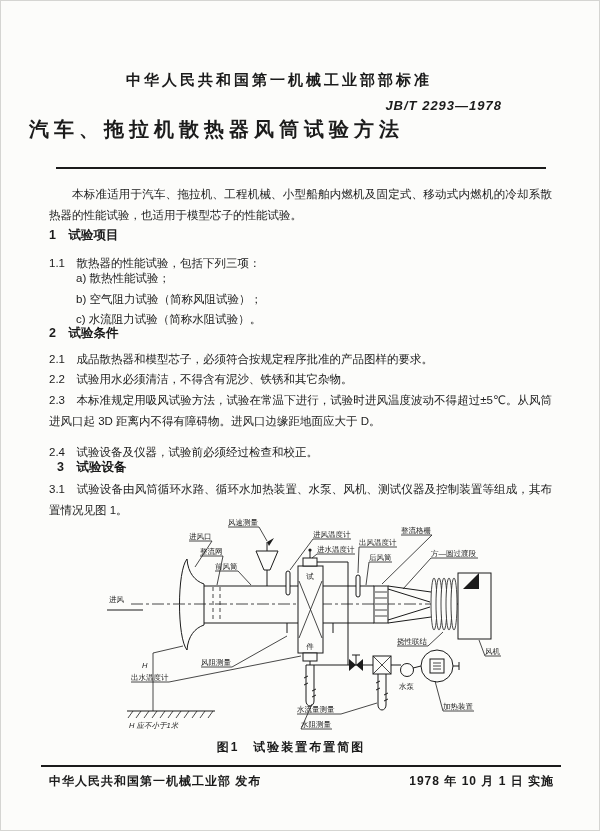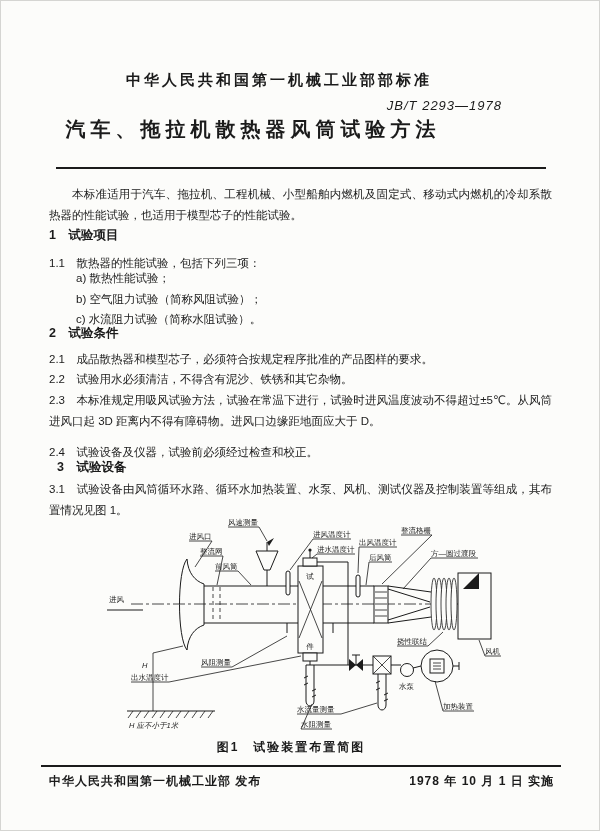--- a/index.html
+++ b/index.html
@@ -5,23 +5,23 @@
   html,body{margin:0;padding:0;background:#e8e8e6;}
   .page{
     position:relative;width:600px;height:831px;margin:0 auto;
     background:#fcfcfa;border:1px solid #d5d5d2;box-sizing:border-box;
     font-family:"Liberation Sans","DejaVu Sans",sans-serif;color:#1b1b1b;
     overflow:hidden;
   }
   .abs{position:absolute;}
   .org-line{top:70px;left:48px;width:460px;text-align:center;
     font-size:15px;font-weight:bold;letter-spacing:3px;white-space:nowrap;}
-  .std-code{top:97px;right:97px;font-size:13px;font-weight:normal;
+  .std-code{top:97px;right:97px;font-size:13px;font-weight:bold;
     font-style:italic;letter-spacing:1px;}
-  .doc-title{top:115px;left:28px;width:448px;text-align:center;
+  .doc-title{top:115px;left:28px;width:448px;
     font-size:20px;font-weight:bold;letter-spacing:5px;white-space:nowrap;}
   .rule1{top:166px;left:55px;width:490px;height:2px;background:#1b1b1b;}
   .rule2{top:764px;left:40px;width:520px;height:2px;background:#1b1b1b;}
   .body-t{font-size:11.5px;line-height:21px;white-space:nowrap;}
   .wrap-t{font-size:11.5px;line-height:21px;white-space:normal;
     text-align:justify;}
   .hd{font-size:12.5px;font-weight:bold;white-space:nowrap;}
   .note-t{font-size:10px;font-weight:bold;white-space:nowrap;}
   .cap{font-size:12px;font-weight:bold;letter-spacing:2px;
     text-align:center;white-space:nowrap;}

